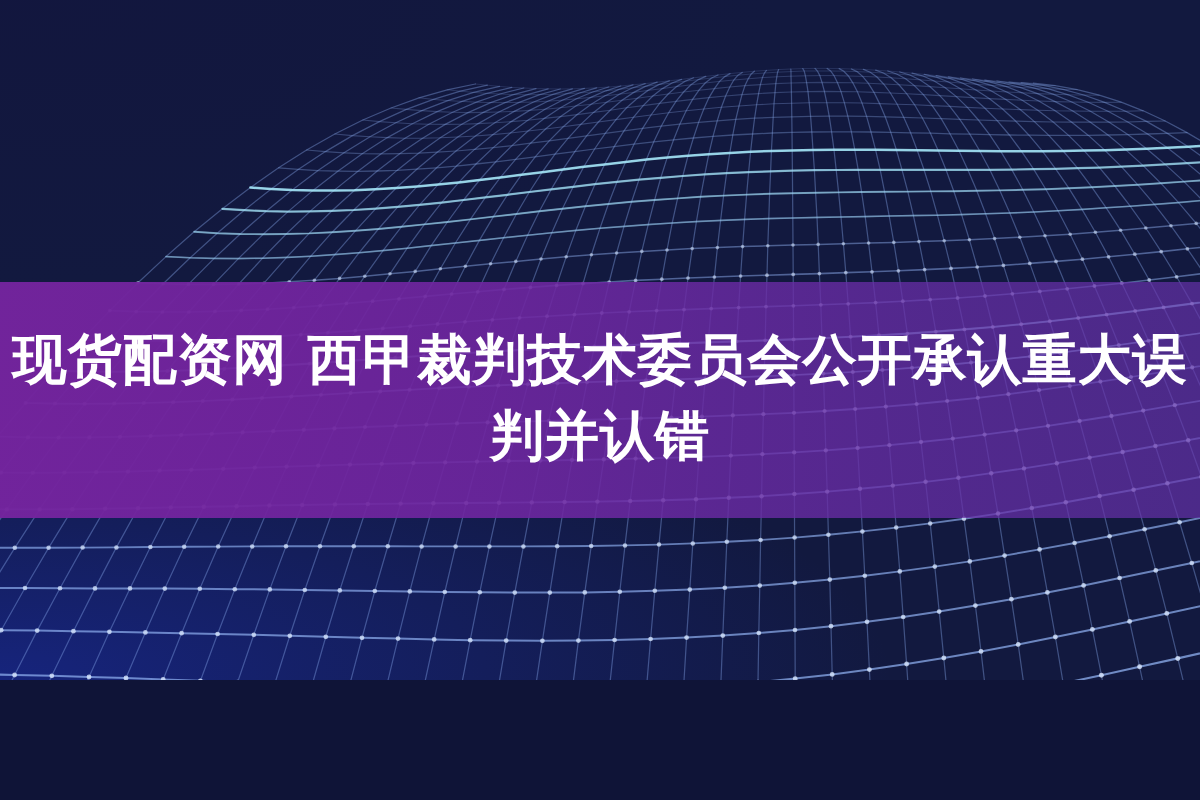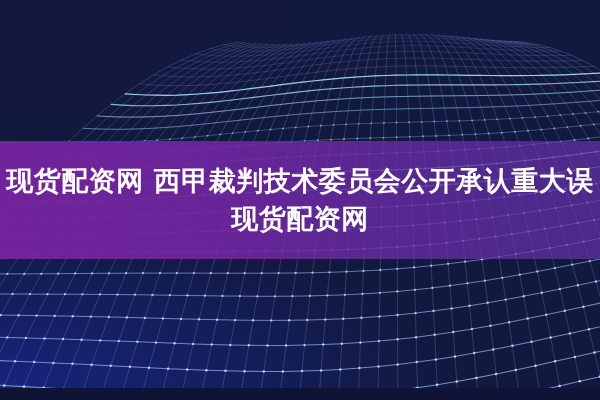--- a/index.html
+++ b/index.html
@@ -3,21 +3,21 @@
 <meta charset="utf-8">
 <style>
   html, body {
     margin: 0;
     padding: 0;
     background: #0f1437;
   }
   #stage {
     position: relative;
     width: 600px;
-    height: 388px;
+    height: 340px;
     overflow: hidden;
     font-family: "DejaVu Sans", "Liberation Sans", sans-serif;
     background: #12193f;
   }
 
   
   .bg-base {
     position: absolute;
     inset: 0;
     background:
@@ -716,16 +716,16 @@
         <circle cx="559.6" cy="386.0" r="1.30" fill="#dbe9ff" fill-opacity="0.85"></circle>
         <circle cx="579.8" cy="381.3" r="1.30" fill="#dbe9ff" fill-opacity="0.85"></circle>
         <circle cx="600.0" cy="376.7" r="1.30" fill="#dbe9ff" fill-opacity="0.85"></circle>
       </svg>
   </div>
 
   <div class="band"></div>
 
   <div class="headline">
     <div class="line line-1">现货配资网 西甲裁判技术委员会公开承认重大误</div>
-    <div class="line line-2">现货配资网</div>
+    <div class="line line-2">判并认错</div>
   </div>
 
 </div>
 
 </body></html>

